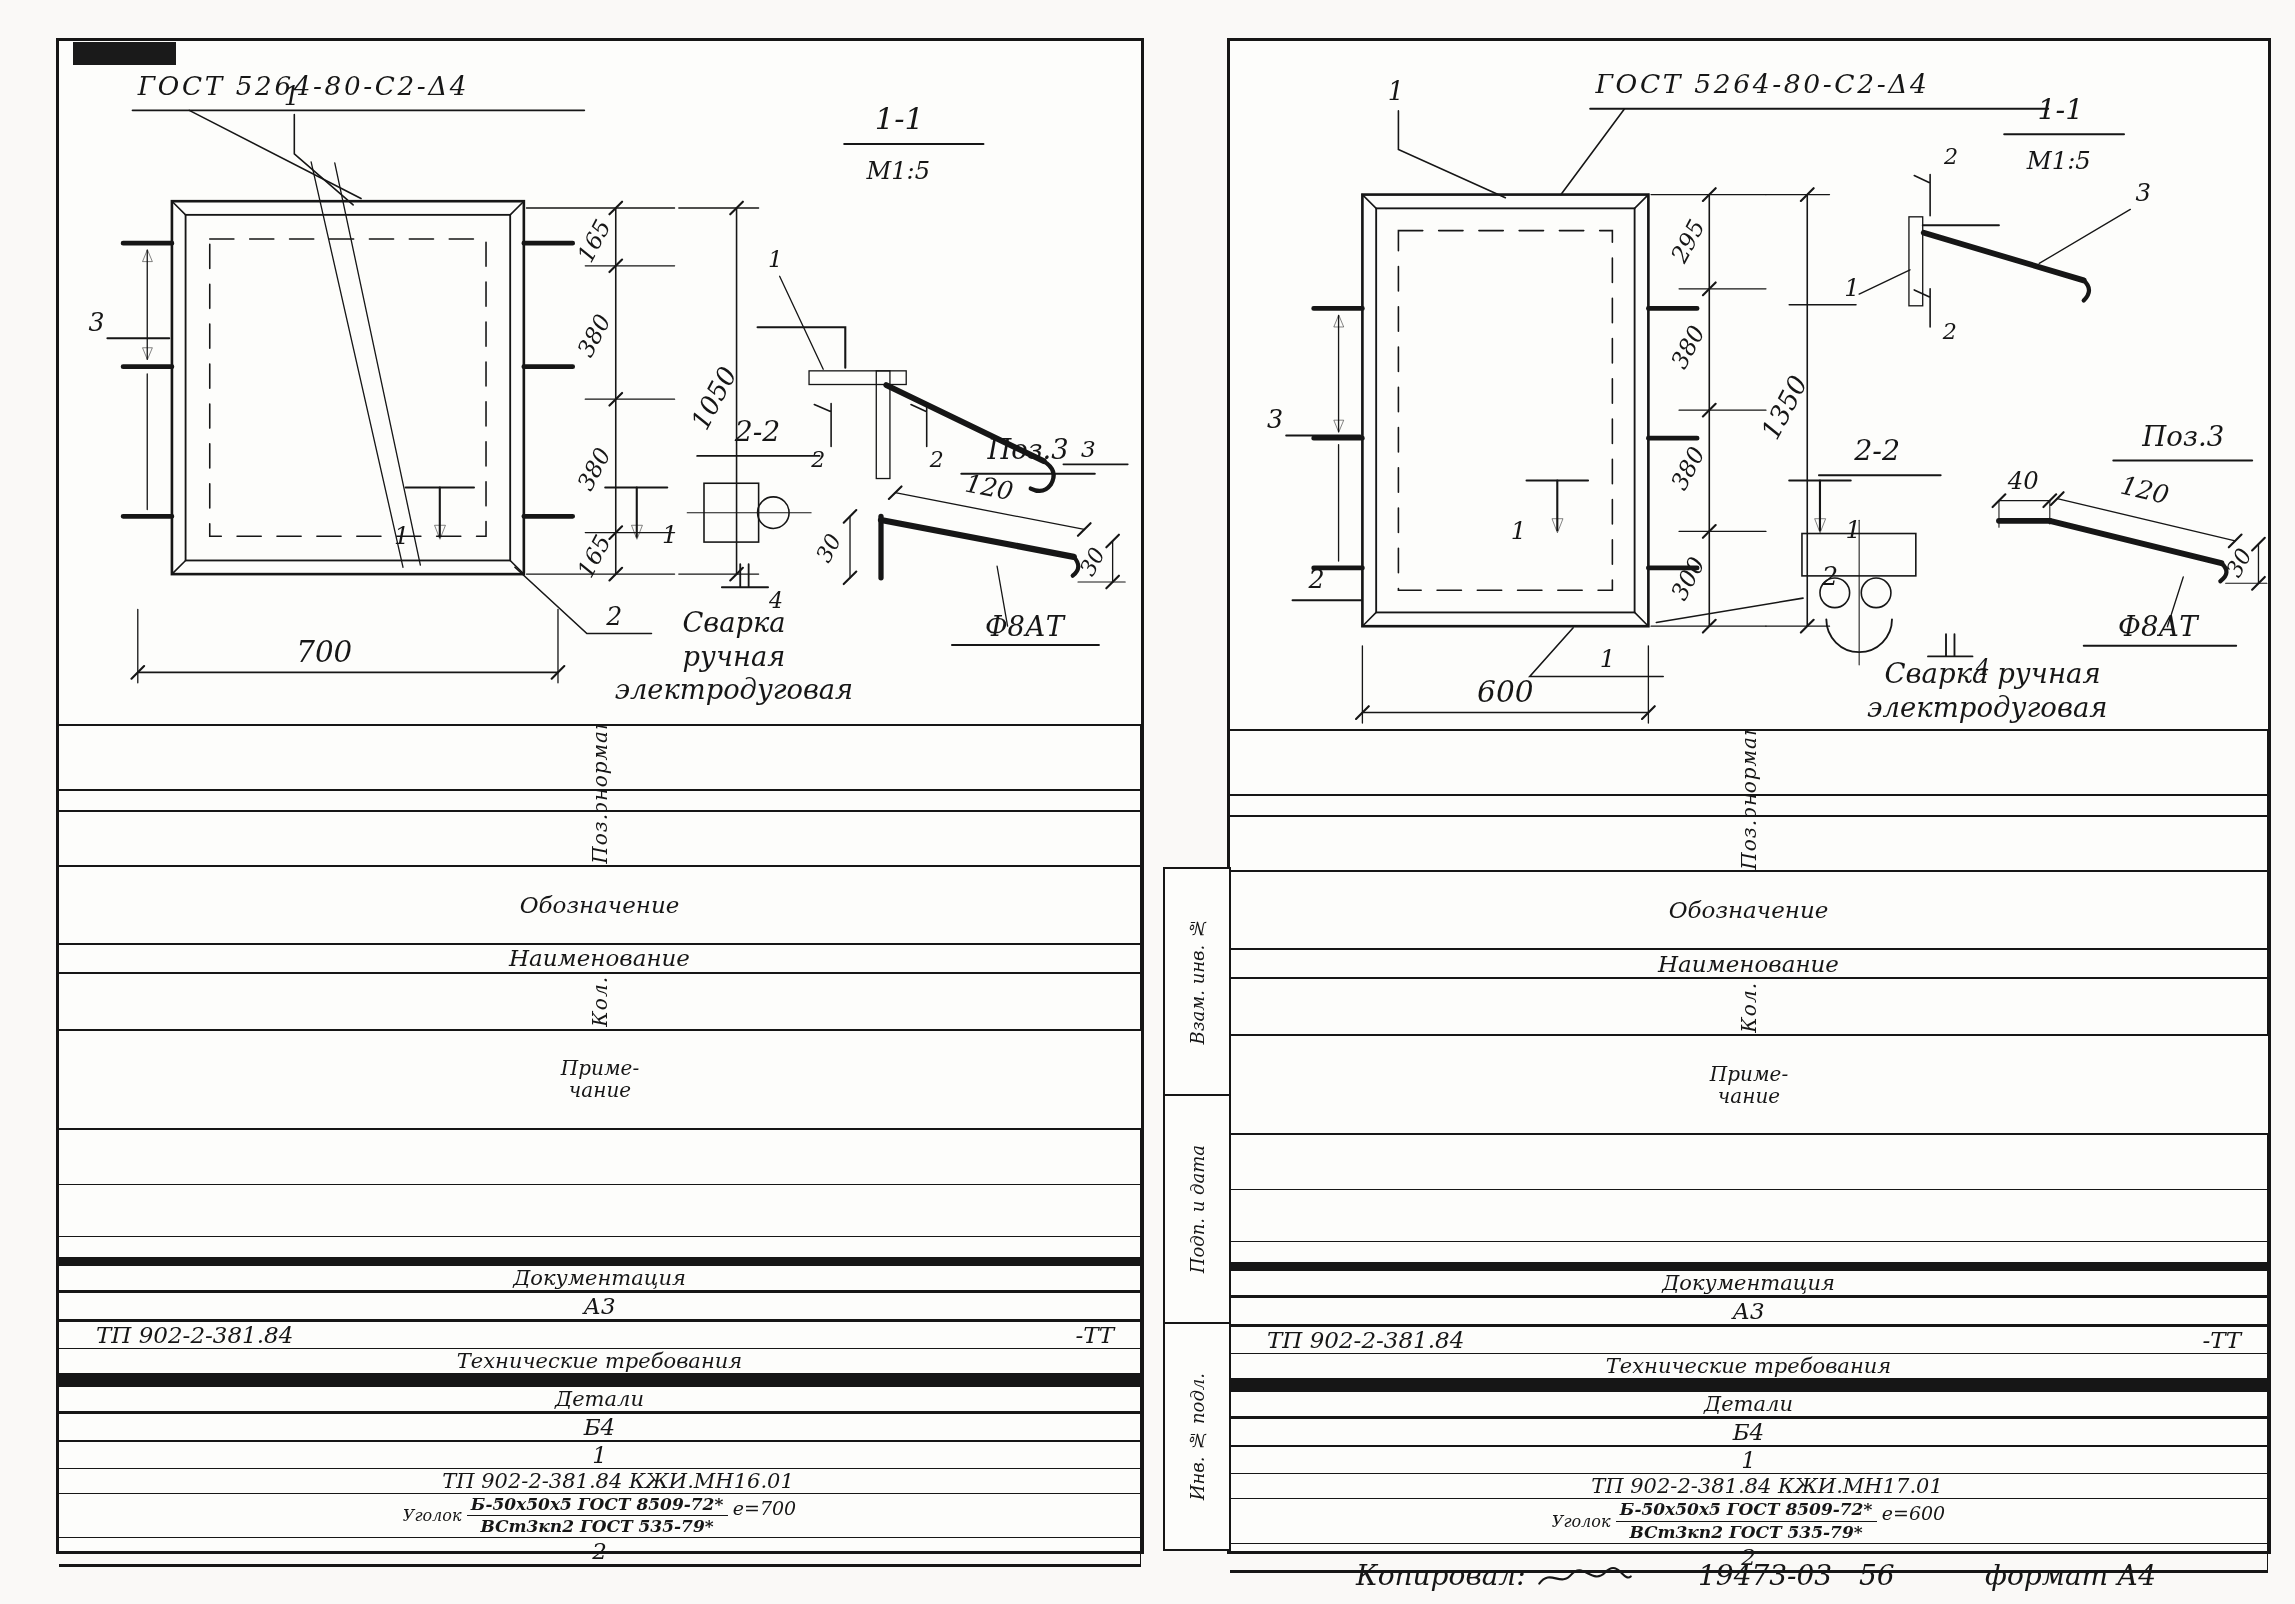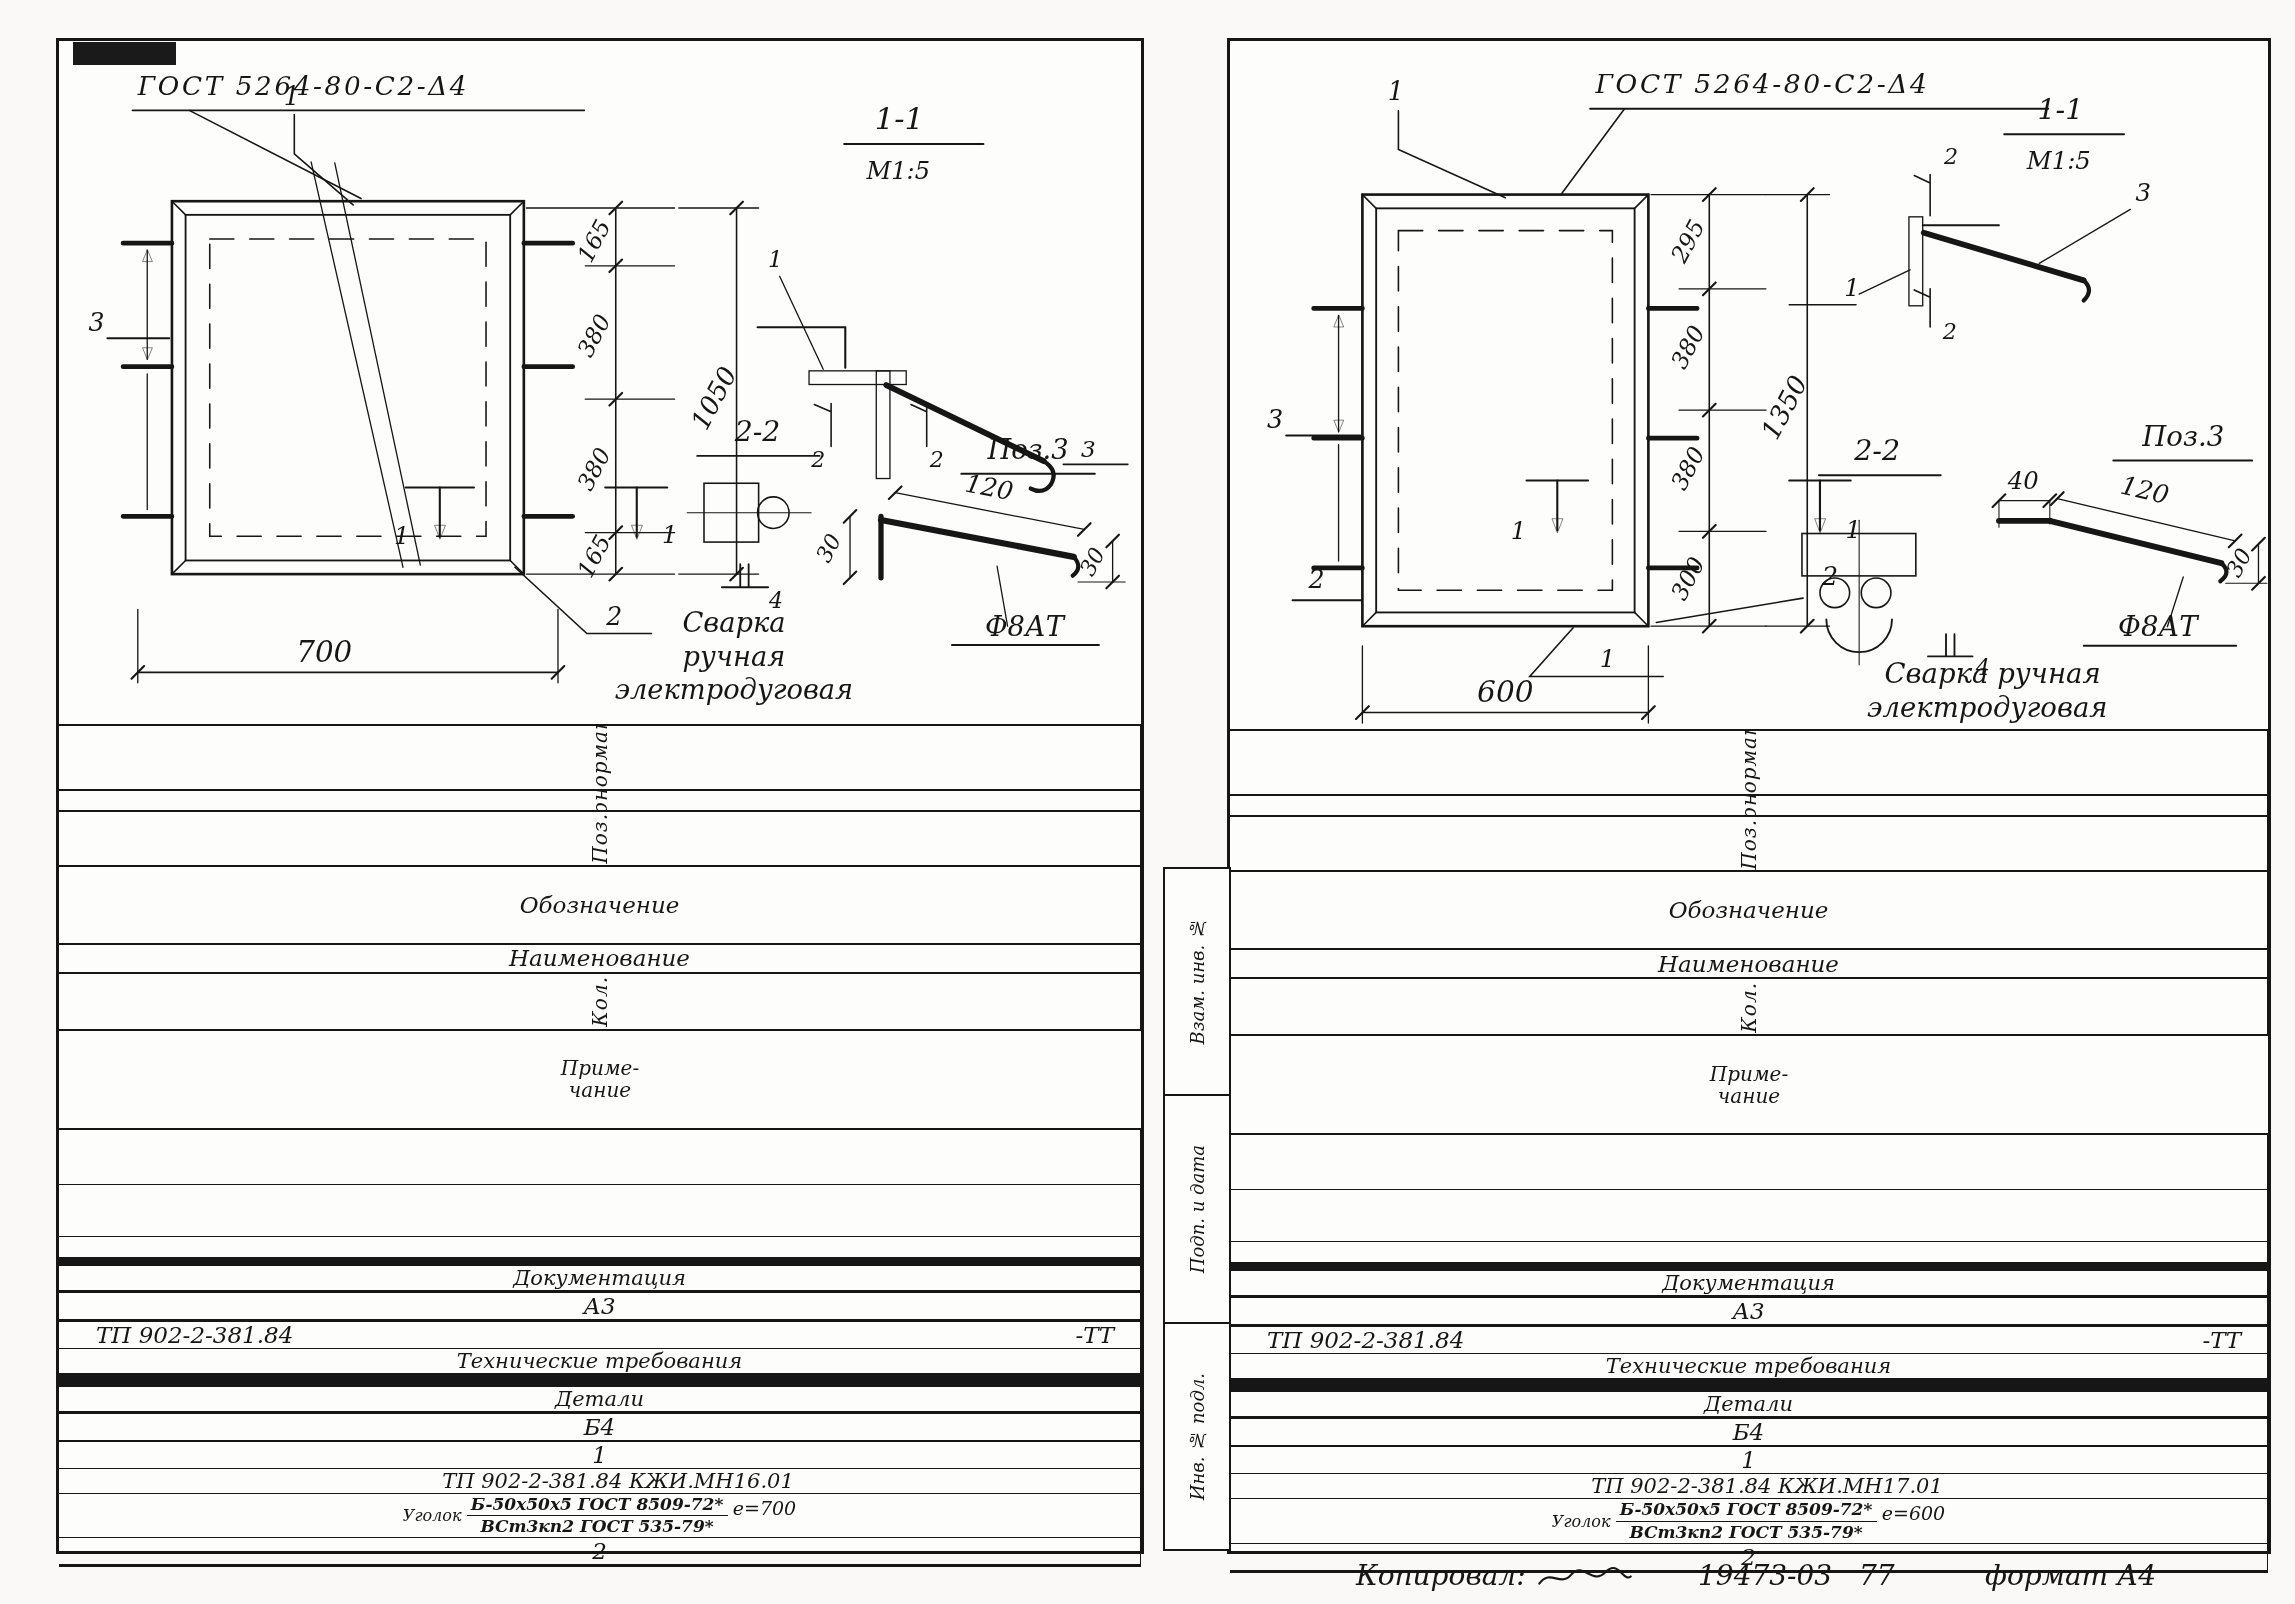--- a/index.html
+++ b/index.html
@@ -531,19 +531,19 @@
       </div>
   </div>
 
   <div class="bottom-note" style="left:1316px;margin-left:40px;">
     <span>Копировал:</span>
     <svg class="sig-svg" width="99" height="26" viewBox="0 0 190 50">
         <path d="M8 36 C30 6 48 44 70 18 S110 40 135 14 S170 34 184 22" stroke-width="4" stroke="#161616" fill="none"></path>
       </svg>
   </div>
   <div class="bottom-note" style="left:1698px;">
-    <span>19473-03</span>&nbsp;&nbsp;&nbsp;<span>77</span>
+    <span>19473-03</span>&nbsp;&nbsp;&nbsp;<span>56</span>
   </div>
   <div class="bottom-note" style="left:1985px;">
     <span>формат А4</span>
   </div>
 </div>
 
 
 </body></html>

